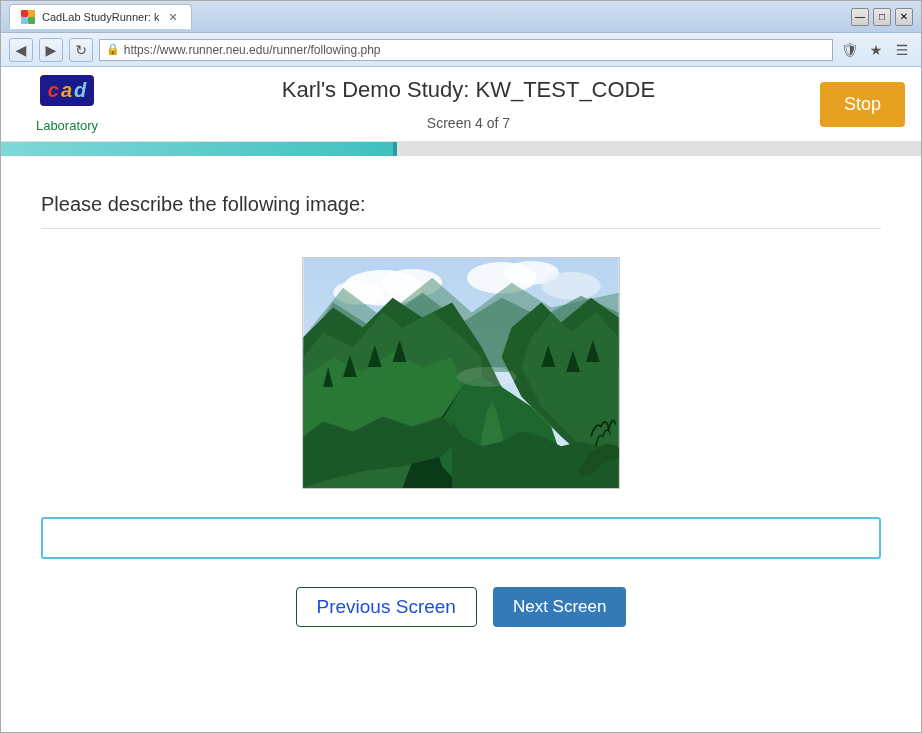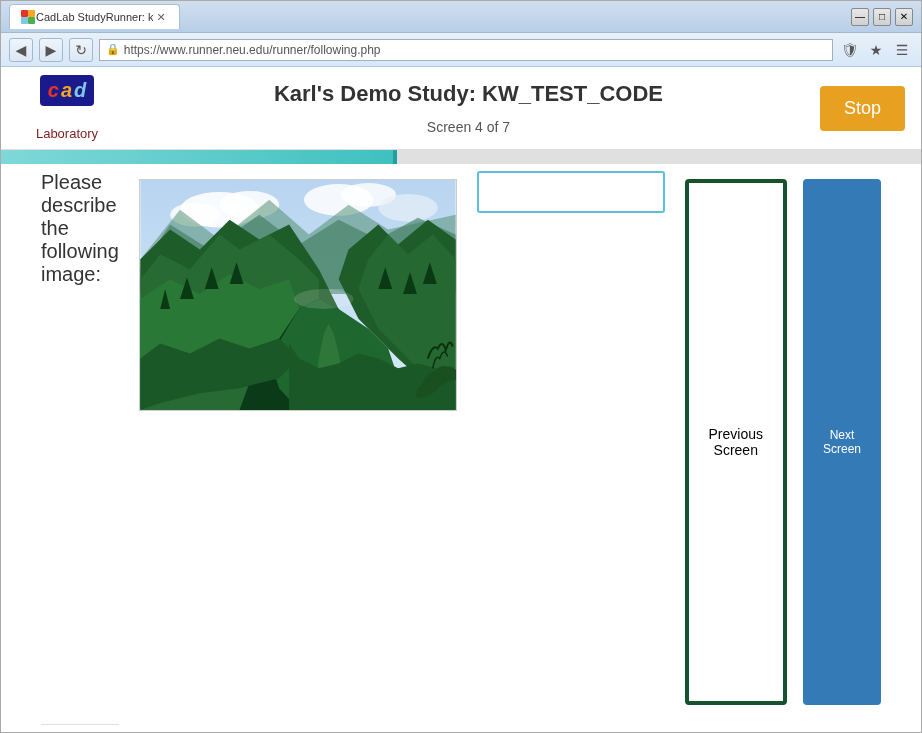--- a/index.html
+++ b/index.html
@@ -25,20 +25,21 @@
     }
 
     .tab {
       background: white;
       border: 1px solid #aabfd0;
       border-bottom: none;
       padding: 4px 10px;
       font-size: 12px;
       display: flex;
       align-items: center;
+      gap: 6px;
       border-radius: 4px 4px 0 0;
       min-width: 160px;
       max-width: 200px;
     }
 
     .tab-favicon {
       width: 16px;
       height: 16px;
       display: flex;
       align-items: center;
@@ -178,32 +179,32 @@
       padding: 4px 8px;
       border-radius: 4px;
     }
 
     .logo-c { color: #e63329; font-size: 20px; font-weight: bold; font-style: italic; }
     .logo-a { color: #f5a623; font-size: 20px; font-weight: bold; font-style: italic; }
     .logo-d { color: #7ec8e3; font-size: 20px; font-weight: bold; font-style: italic; }
 
     .logo-label {
       font-size: 13px;
-      color: #7f1d1d;
-      margin-top: 20px;
+      color: #15803d;
+      margin-top: 12px;
     }
 
     .header-title-area {
       text-align: center;
       flex: 1;
     }
 
     .study-title {
       font-size: 22px;
-      font-weight: bold;
+      font-weight: normal;
       color: #333;
     }
 
     .screen-info {
       font-size: 14px;
       color: #555;
       margin-top: 12px;
     }
 
     .stop-btn {
@@ -237,23 +238,23 @@
       right: 0;
       top: 0;
       bottom: 0;
       width: 4px;
       background: #20a0a0;
     }
 
     
     .main-body {
       flex: 1;
-      padding: 7px 40px;
-      display: flex;
-      flex-direction: row;
+      padding: 37px 40px;
+      display: flex;
+      flex-direction: column;
       gap: 20px;
       background: white;
     }
 
     .question-text {
       font-size: 20px;
       color: #333;
       padding-bottom: 12px;
       border-bottom: 1px solid #e0e0e0;
     }
@@ -292,34 +293,34 @@
     .button-row {
       display: flex;
       justify-content: center;
       gap: 16px;
       margin-top: 8px;
       padding-bottom: 20px;
     }
 
     .btn-prev {
       background: white;
-      color: #000000;
-      border: 4px solid #14532d;
+      color: #1d4ed8;
+      border: 1px solid #14532d;
       padding: 8px 20px;
-      font-size: 14px;
+      font-size: 19px;
       cursor: pointer;
       border-radius: 4px;
     }
 
     .btn-next {
       background: #337ab7;
       color: white;
       border: none;
       padding: 8px 20px;
-      font-size: 12px;
+      font-size: 17px;
       cursor: pointer;
       border-radius: 4px;
       text-align: center;
     }
   </style>
 </head>
 <body>
 
 <div class="browser-window">
 

